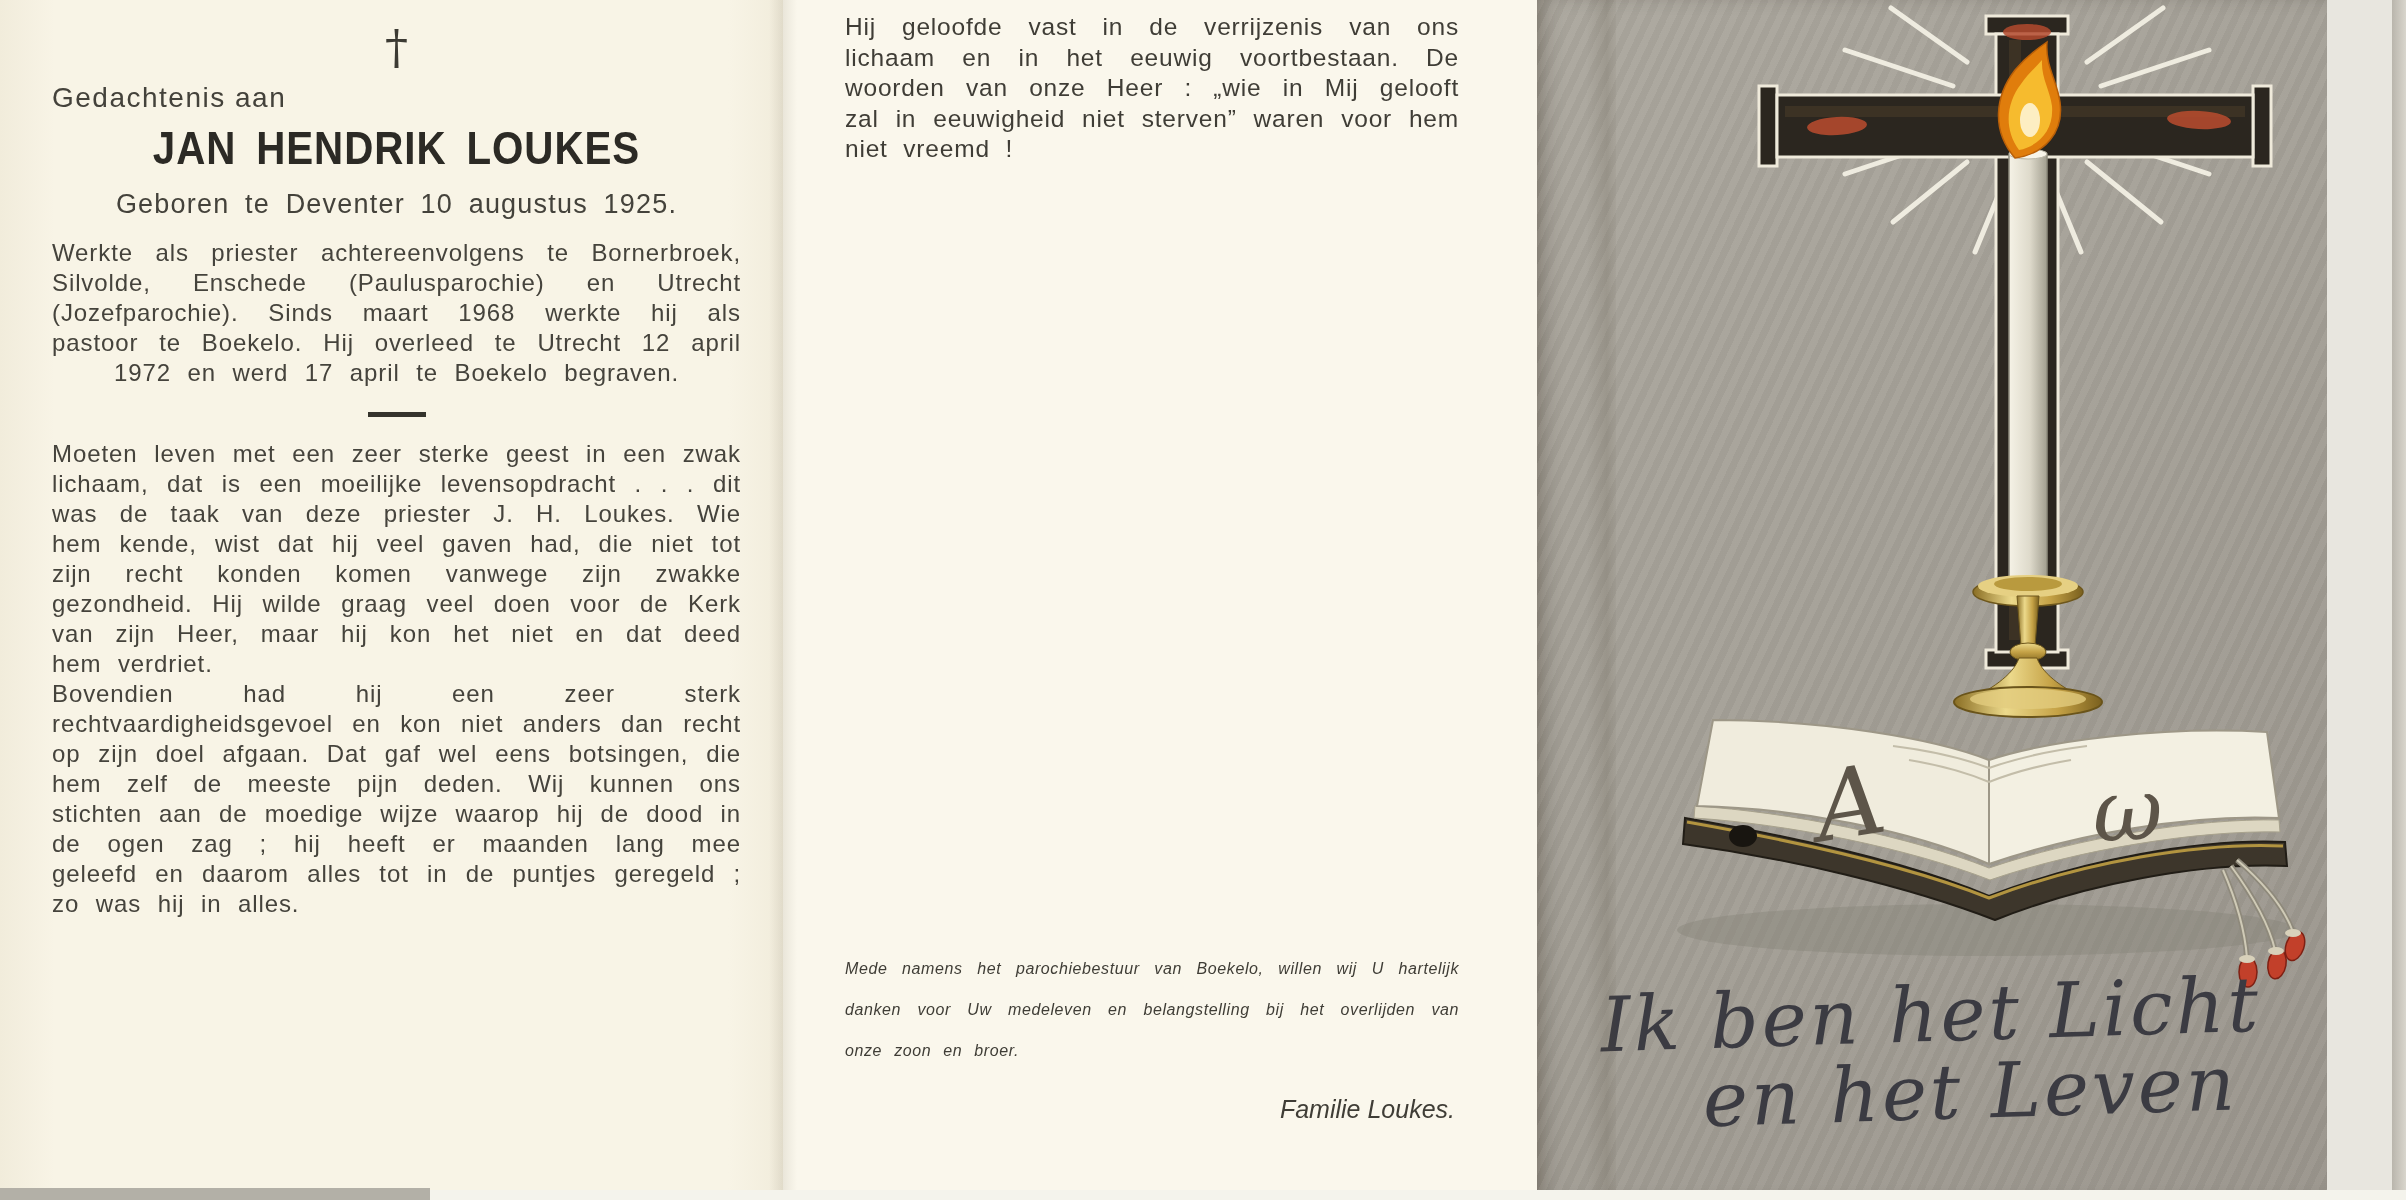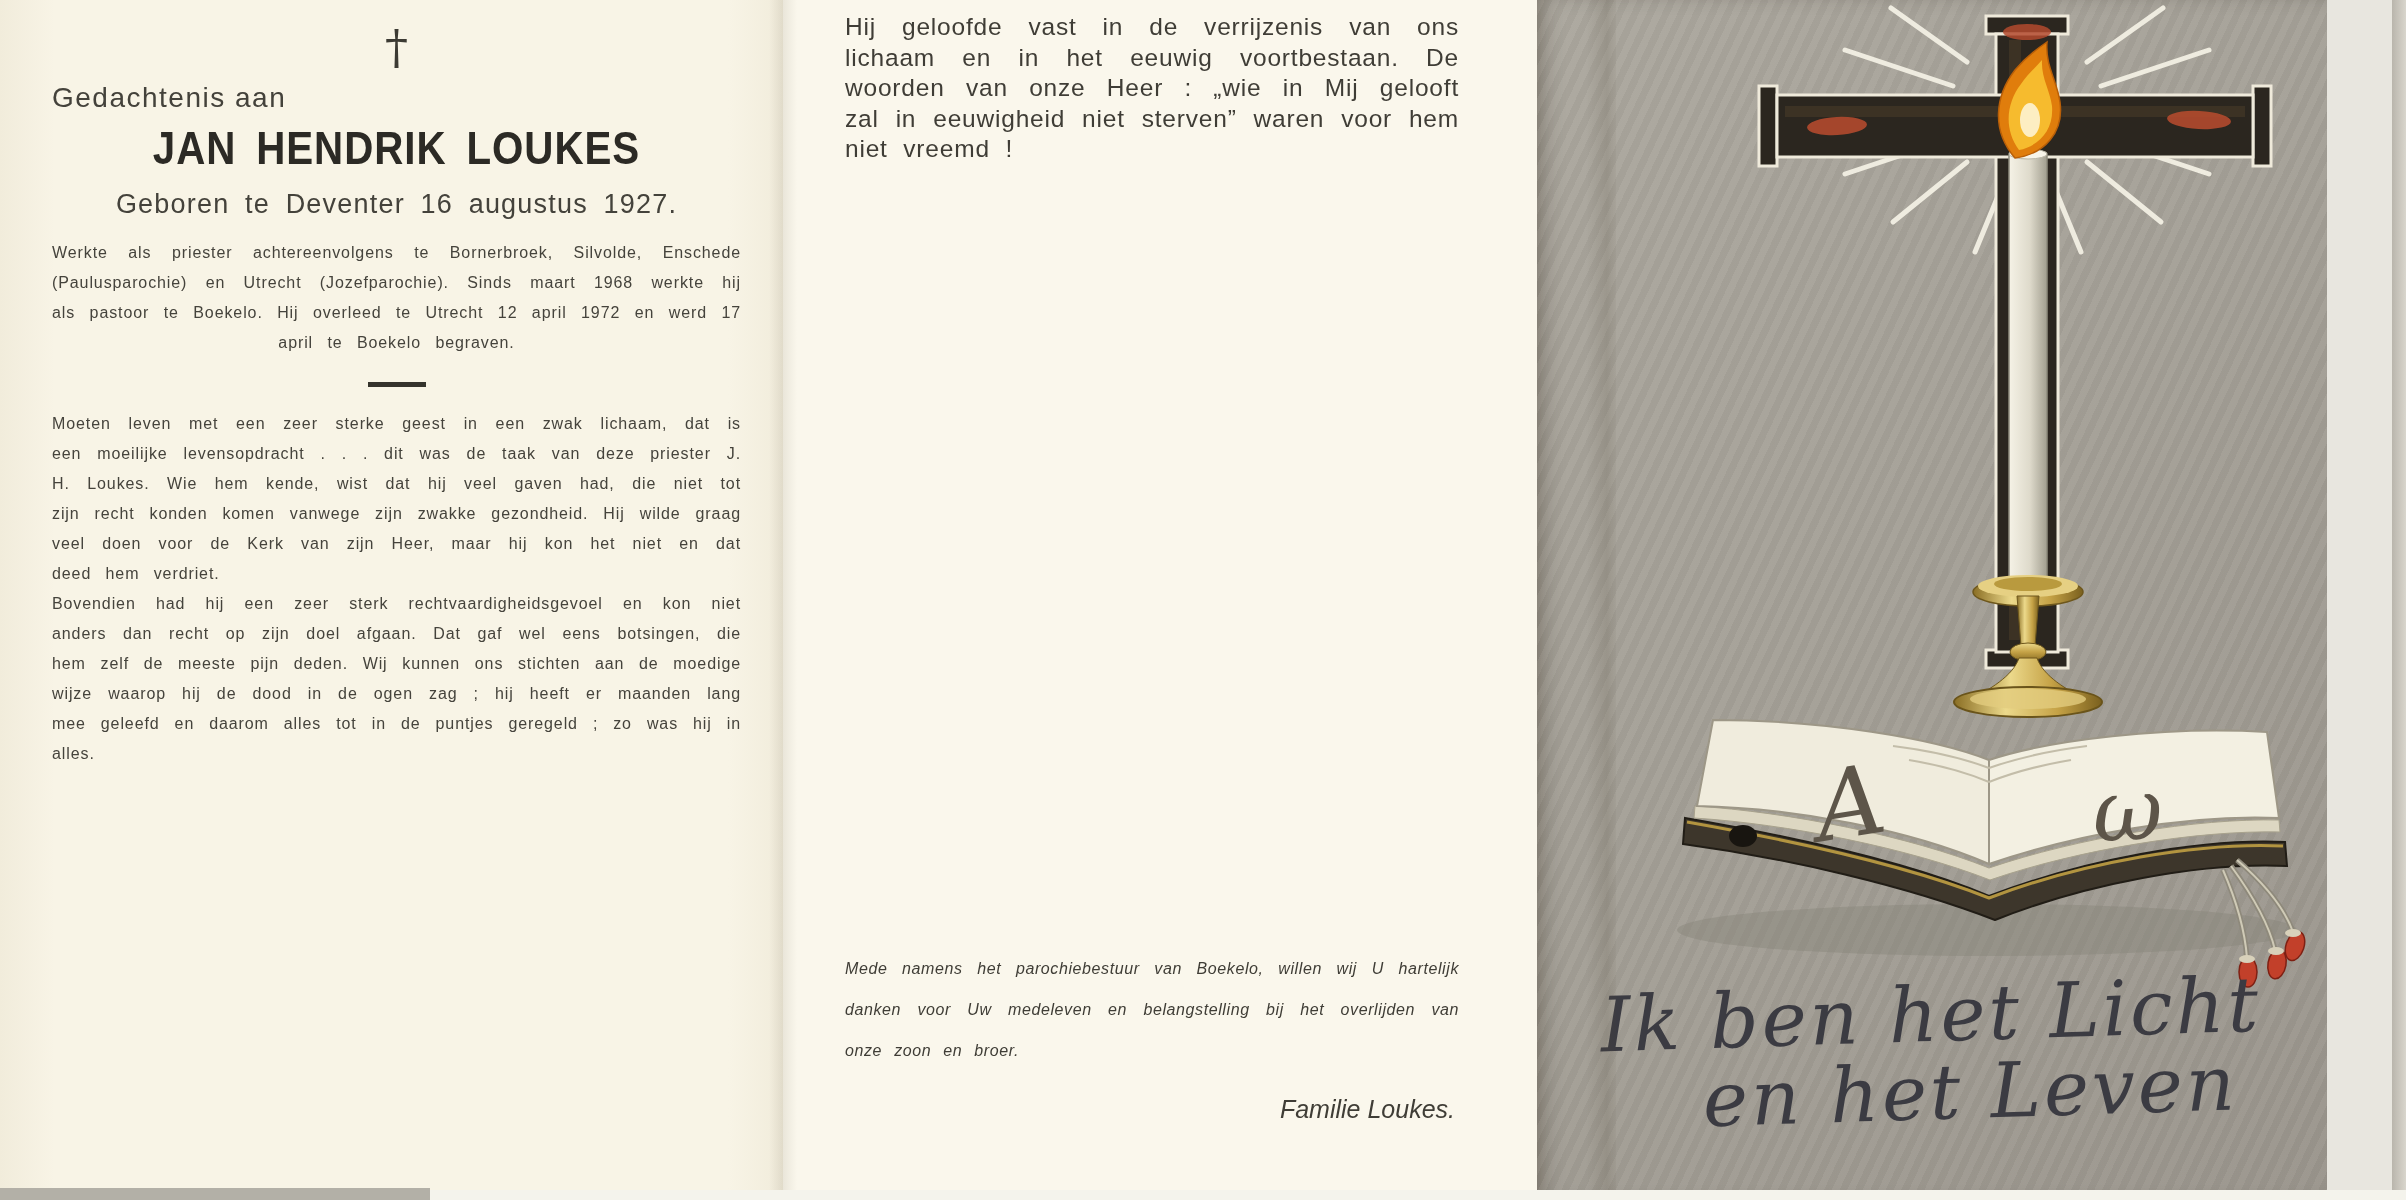--- a/index.html
+++ b/index.html
@@ -38,21 +38,21 @@
   .subtitle { font-size: 28px; letter-spacing: 1.5px; color: #44423b; margin-top: 12px; }
   .name {
     text-align: center; font-size: 42px; font-weight: bold; color: #2c2a25;
     letter-spacing: 1px; word-spacing: 8px; margin-top: 10px;
     transform: scale(0.96, 1.12);
   }
   .center-line { text-align: center; font-size: 27px; line-height: 36px; color: #44423b; letter-spacing: 1.2px; word-spacing: 7px; }
   .center-line.first { margin-top: 14px; }
 
   .body-text {
-    font-size: 16px; line-height: 30px; color: #45433c;
+    font-size: 24px; line-height: 30px; color: #45433c;
     text-align: justify; letter-spacing: 0.9px; word-spacing: 9px;
   }
   .body-text.career { margin-top: 16px; text-align-last: center; }
   .divider { width: 58px; height: 5px; background: #35332c; margin: 24px auto 22px auto; }
 
   
   .m-para {
     font-size: 24.5px; line-height: 30.5px; color: #3f3d36;
     text-align: justify; letter-spacing: 0.8px; word-spacing: 8px;
   }
@@ -92,21 +92,21 @@
 </style>
 </head>
 <body>
 
 <div class="card">
 
   <section class="panel left">
     <div class="cross-mark">†</div>
     <div class="subtitle">Gedachtenis aan</div>
     <div class="name">JAN HENDRIK LOUKES</div>
-    <p class="center-line first">Geboren te Deventer 16 augustus 1927.</p>
+    <p class="center-line first">Geboren te Deventer 10 augustus 1925.</p>
     <p class="body-text career">Werkte als priester achtereenvolgens te Bornerbroek, Silvolde, Enschede (Paulusparochie) en Utrecht (Jozefparochie). Sinds maart 1968 werkte hij als pastoor te Boekelo. Hij overleed te Utrecht 12 april 1972 en werd 17 april te Boekelo begraven.</p>
     <div class="divider"></div>
     <p class="body-text">Moeten leven met een zeer sterke geest in een zwak lichaam, dat is een moeilijke levensopdracht . . . dit was de taak van deze priester J. H. Loukes. Wie hem kende, wist dat hij veel gaven had, die niet tot zijn recht konden komen vanwege zijn zwakke gezondheid. Hij wilde graag veel doen voor de Kerk van zijn Heer, maar hij kon het niet en dat deed hem verdriet.</p>
     <p class="body-text">Bovendien had hij een zeer sterk rechtvaardigheidsgevoel en kon niet anders dan recht op zijn doel afgaan. Dat gaf wel eens botsingen, die hem zelf de meeste pijn deden. Wij kunnen ons stichten aan de moedige wijze waarop hij de dood in de ogen zag ; hij heeft er maanden lang mee geleefd en daarom alles tot in de puntjes geregeld ; zo was hij in alles.</p>
   </section>
 
   <section class="panel middle">
     <p class="m-para">Hij geloofde vast in de verrijzenis van ons lichaam en in het eeuwig voortbestaan. De woorden van onze Heer : „wie in Mij gelooft zal in eeuwigheid niet sterven” waren voor hem niet vreemd !</p>
     <div class="thanks-block">
       <p class="thanks">Mede namens het parochiebestuur van Boekelo, willen wij U hartelijk danken voor Uw medeleven en belangstelling bij het overlijden van onze zoon en broer.</p>

